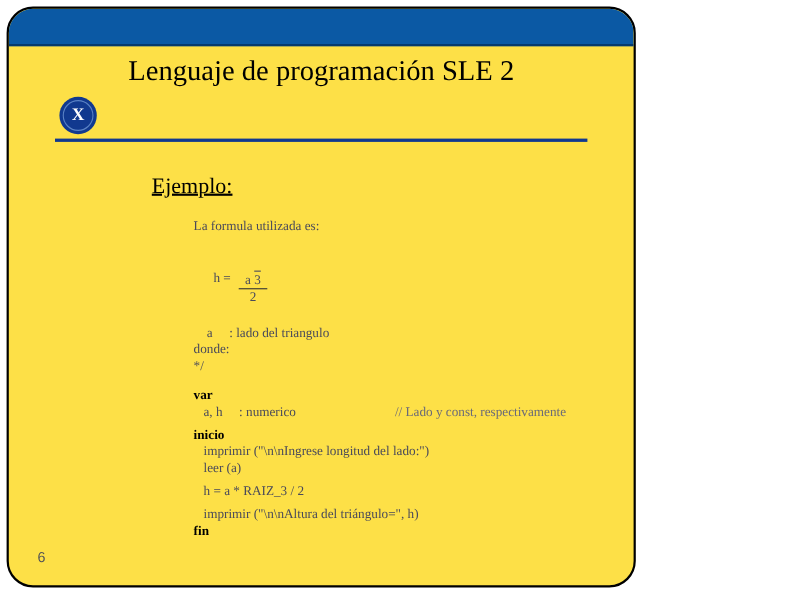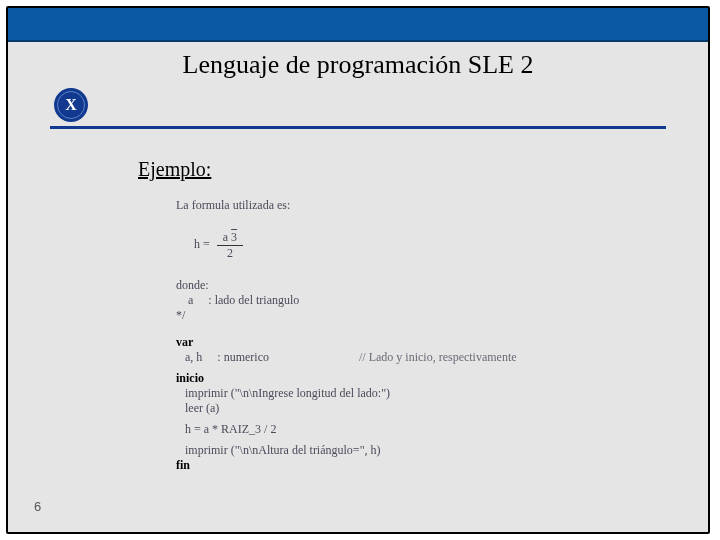--- a/index.html
+++ b/index.html
@@ -5,24 +5,24 @@
   * { box-sizing: border-box; margin: 0; padding: 0; }
   html, body { width: 720px; height: 540px; overflow: hidden; }
   body {
     font-family: "Times New Roman", Times, serif;
     background: #fff;
     position: relative;
   }
   .slide {
     position: absolute;
     left: 6px; top: 6px;
-    width: 704px; height: 528px;
-    background: #e5e5e5;
+    width: 572px; height: 528px;
+    background: #fde047;
     border: 2px solid #000;
-    border-radius: 2px;
+    border-radius: 24px;
     overflow: hidden;
   }
   .topbar {
     position: absolute;
     left: 0; top: 0; right: 0;
     height: 34px;
     background: #0b59a4;
     border-bottom: 2px solid #063a6d;
   }
   .title {
@@ -81,20 +81,21 @@
   .code .frac {
     display: inline-block;
     vertical-align: middle;
     text-align: center;
     margin: 2px 4px;
   }
   .code .frac .num {
     display: block;
     border-bottom: 1px solid #333;
     padding: 0 6px;
+    margin-top: 17px;
   }
   .code .frac .den {
     display: block;
     padding: 0 6px;
   }
   .code .rt { text-decoration: overline; }
   .code .row { white-space: pre; }
   .code .cmt { color: #6a6a78; }
   .pagenum {
     position: absolute;
@@ -122,27 +123,27 @@
 
   <div class="ejemplo">
     <u>Ejemplo:</u>
   </div>
 
   <div class="code">
     <div class="row">La formula utilizada es:</div>
     <div class="row">
       <span>h = </span><span class="frac"><span class="num"><span>a</span>&nbsp;<span class="rt">3</span></span><span class="den">2</span></span>
     </div>
+    <div class="row">    a     : lado del triangulo</div>
     <div class="row">donde:</div>
-    <div class="row">    a     : lado del triangulo</div>
     <div class="row">*/</div>
     <div class="row" style="height:6px"></div>
     <div class="row" style="height:6px"></div>
     <div class="row"><span class="kw">var</span></div>
-    <div class="row"><span>   a, h     : numerico</span><span style="display:inline-block;width:90px"></span><span class="cmt">// Lado y inicio, respectivamente</span></div>
+    <div class="row"><span>   a, h     : numerico</span><span style="display:inline-block;width:90px"></span><span class="cmt">// Lado y const, respectivamente</span></div>
     <div class="row" style="height:6px"></div>
     <div class="row"><span class="kw">inicio</span></div>
     <div class="row">   imprimir ("\n\nIngrese longitud del lado:")</div>
     <div class="row">   leer (a)</div>
     <div class="row" style="height:6px"></div>
     <div class="row">   h = a * RAIZ_3 / 2</div>
     <div class="row" style="height:6px"></div>
     <div class="row">   imprimir ("\n\nAltura del triángulo=", h)</div>
     <div class="row"><span class="kw">fin</span></div>
   </div>

